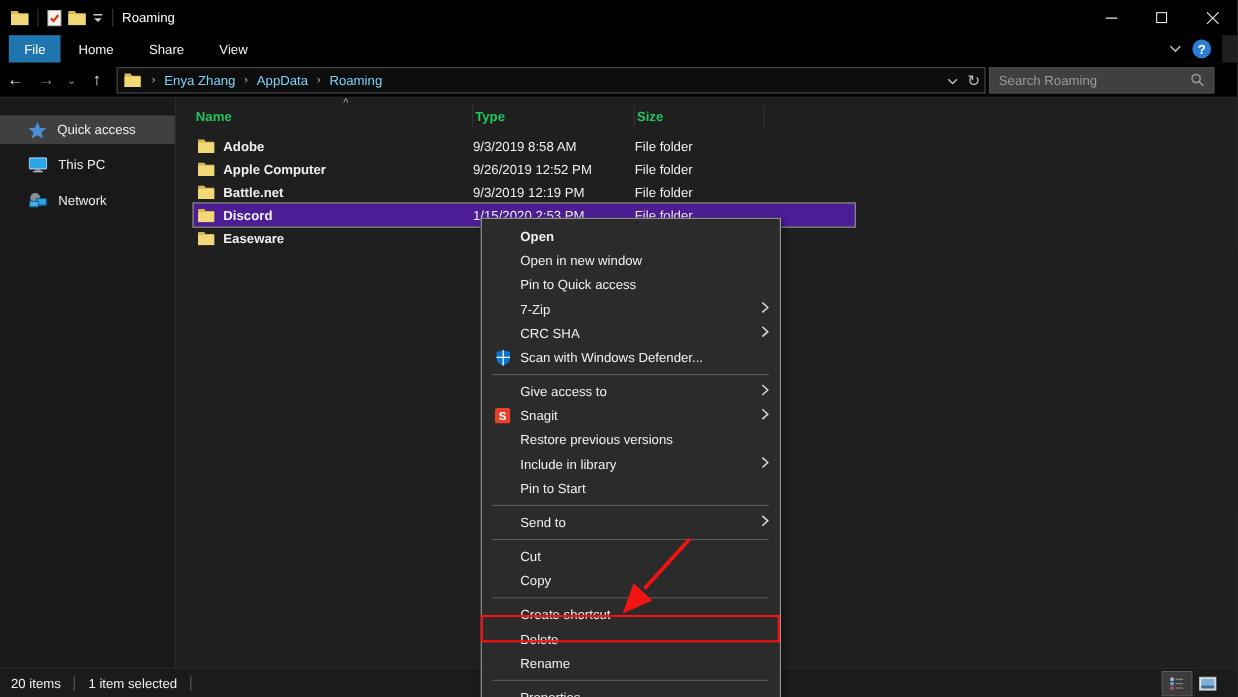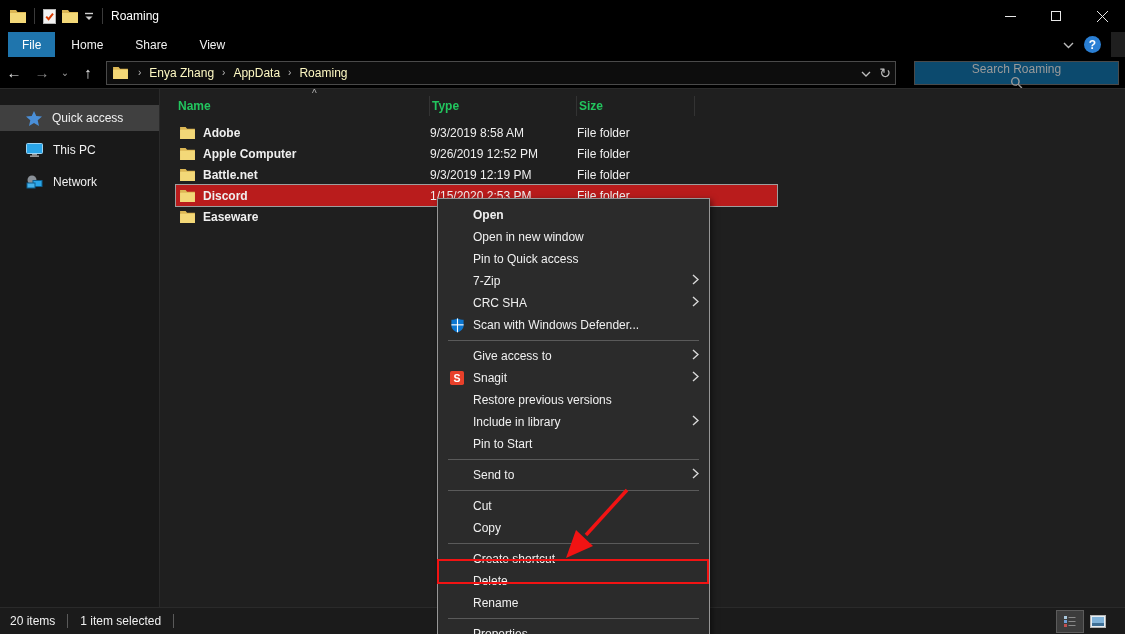--- a/index.html
+++ b/index.html
@@ -24,38 +24,38 @@
   .ribbon-chevron{color:#bbb;font-size:11px;}
   .help-circle{width:17px;height:17px;border-radius:50%;background:#2a7fd4;color:#fff;display:flex;align-items:center;justify-content:center;font-weight:bold;font-size:12px;}
 
   
   .addrrow{position:absolute;top:57px;left:0;right:0;height:31px;background:#000;display:flex;align-items:center;}
   .nav-btn{width:28px;text-align:center;font-size:15px;color:#e6e6e6;}
   .nav-btn.fwd{color:#8a8a8a;}
   .nav-btn.small{width:18px;font-size:10px;color:#9a9a9a;}
   .addr-box{margin-left:4px;width:790px;height:24px;background:#0d0d0d;border:1px solid #4a4a4a;
             display:flex;align-items:center;padding:0 4px;}
-  .crumb{display:flex;align-items:center;color:#fef9c3;}
+  .crumb{display:flex;align-items:center;color:#7dd3fc;}
   .crumb-sep{color:#bdbdbd;font-size:10px;padding:0 8px;}
   .addr-right{margin-left:auto;display:flex;align-items:center;gap:8px;color:#bdbdbd;}
-  .search-box{margin-left:18px;width:205px;height:24px;border:1px solid #4a4a4a;background:#0c4a6e;
-              display:flex;align-items:center;padding:0 8px;color:#9a9a9a;flex-direction:column;}
+  .search-box{margin-left:3px;width:205px;height:24px;border:1px solid #4a4a4a;background:#404040;
+              display:flex;align-items:center;padding:0 8px;color:#9a9a9a;}
   .search-box .ph{flex:1;}
 
   
   .main{position:absolute;top:88px;left:0;right:0;bottom:27px;display:flex;border-top:1px solid #2a2a2a;}
   .sidebar{width:160px;background:#191919;border-right:1px solid #2a2a2a;padding-top:16px;}
   .side-item{height:26px;display:flex;align-items:center;gap:10px;padding-left:26px;color:#f0f0f0;margin-bottom:6px;}
   .side-item.selected{background:#404040;}
   .content{flex:1;position:relative;background:#1f1f1f;}
   .sort-caret{position:absolute;top:0px;left:152px;color:#b5b5b5;font-size:10px;line-height:10px;}
   .cols{display:grid;grid-template-columns:254px 147px 118px 82px;padding-left:16px;height:33px;align-items:center;color:#22c55e;font-weight:bold;}
   .col-h{height:20px;display:flex;align-items:center;padding-left:2px;border-right:1px solid #333;}
   .file-row{display:grid;grid-template-columns:254px 147px 118px 82px;margin-left:16px;width:601px;height:21px;align-items:center;color:#efefef;}
-  .file-row.selected{background:#b91c1c;outline:1px solid #9e9e9e;}
+  .file-row.selected{background:#4c1d95;outline:1px solid #9e9e9e;}
   .cell{overflow:hidden;white-space:nowrap;}
   .cell.name{display:flex;align-items:center;gap:8px;padding-left:4px;font-weight:bold;}
   .icon{display:inline-flex;align-items:center;justify-content:center;}
 
   
   .ctx{position:absolute;left:437px;top:198px;width:273px;background:#2b2b2b;border:1px solid #969696;
        padding:5px 0;z-index:5;box-shadow:2px 2px 6px rgba(0,0,0,.5);}
   .ctx-item{height:22px;display:flex;align-items:center;padding:0 10px 0 12px;color:#f0f0f0;}
   .ctx-item .gutter{width:23px;display:flex;align-items:center;}
   .ctx-item .lbl{flex:1;}

